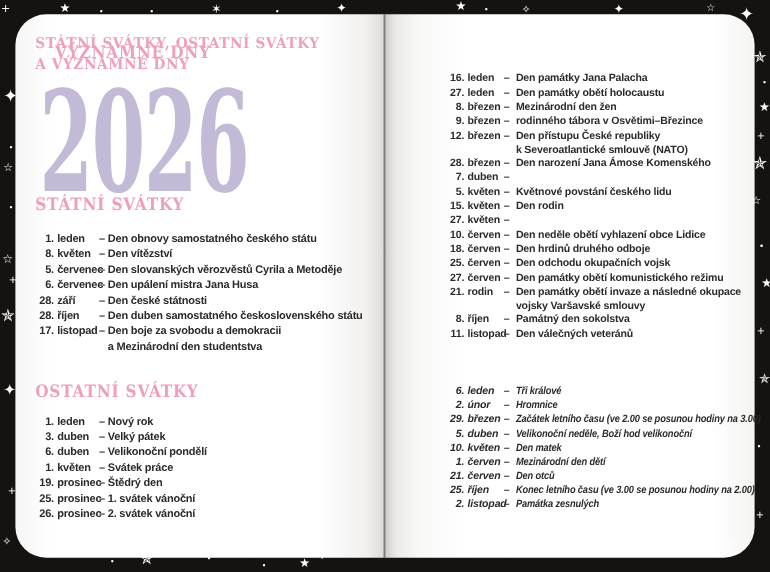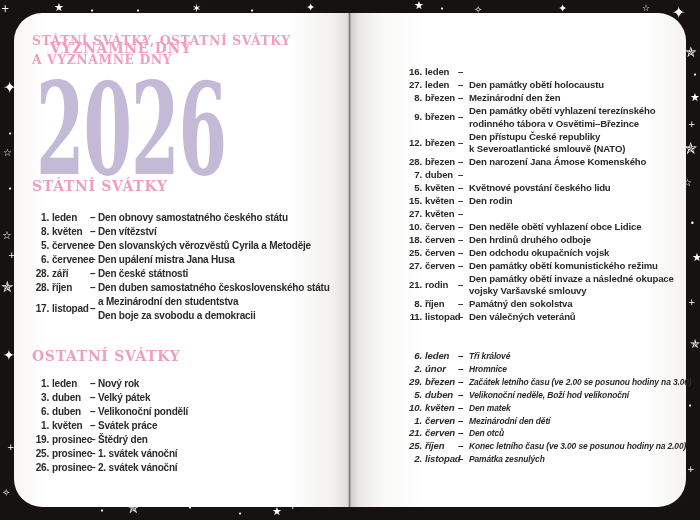--- a/index.html
+++ b/index.html
@@ -45,21 +45,21 @@
   .sec-head.h1{top:176px;}
   .sec-head.h2{top:346px;}
   .sec-head.hr{left:50px;top:38px;}
   
   .rows{position:absolute;color:#2b2a28;font-weight:bold;}
   .rows-left{left:20px;font-size:10px;letter-spacing:-.2px;line-height:14px;}
   .rows-left.r1{top:211px;}
   .rows-left.r2{top:377px;}
   .rows-right{left:392px;font-size:9.6px;letter-spacing:-.15px;line-height:12.9px;top:66px;}
   .rows-right.rit{top:350px;font-style:italic;}
-  .row{display:flex;align-items:center;}
+  .row{display:flex;align-items:flex-start;}
   .rows-left  .day{width:29px;text-align:right;flex:none;}
   .rows-left  .mon{width:38px;margin-left:3px;flex:none;}
   .rows-left  .dash{width:8px;flex:none;}
   .rows-right .day{width:30px;text-align:right;flex:none;}
   .rows-right .mon{width:33px;margin-left:3px;flex:none;}
   .rows-right .dash{width:11px;flex:none;}
   .txt{flex:1;min-width:0;}
   .rit .txt .ln{transform:scaleX(.88);transform-origin:0 50%;white-space:nowrap;}
   
   .st{
@@ -128,22 +128,22 @@
       <span class="dash">–</span>
       <span class="txt">
         <div class="ln">Den duben samostatného československého státu</div>
       </span>
     </div>
     <div class="row">
       <span class="day">17.</span>
       <span class="mon">listopad</span>
       <span class="dash">–</span>
       <span class="txt">
+        <div class="ln">Den boje za svobodu a demokracii</div>
         <div class="ln">a Mezinárodní den studentstva</div>
-        <div class="ln">Den boje za svobodu a demokracii</div>
       </span>
     </div>
   </div>
 
 <div class="sec-head h2">OSTATNÍ SVÁTKY</div>
 <div class="rows rows-left r2" id="rows-ostatni">
     <div class="row">
       <span class="day">1.</span>
       <span class="mon">leden</span>
       <span class="dash">–</span>
@@ -200,20 +200,23 @@
       </span>
     </div>
   </div>
 
 <div class="sec-head hr">VÝZNAMNÉ DNY</div>
 <div class="rows rows-right" id="rows-vyznamne">
     <div class="row">
       <span class="day">16.</span>
       <span class="mon">leden</span>
       <span class="dash">–</span>
+      <span class="txt">
+        <div class="ln">Den památky Jana Palacha</div>
+      </span>
     </div>
     <div class="row">
       <span class="day">27.</span>
       <span class="mon">leden</span>
       <span class="dash">–</span>
       <span class="txt">
         <div class="ln">Den památky obětí holocaustu</div>
       </span>
     </div>
     <div class="row">
@@ -222,21 +225,20 @@
       <span class="dash">–</span>
       <span class="txt">
         <div class="ln">Mezinárodní den žen</div>
       </span>
     </div>
     <div class="row">
       <span class="day">9.</span>
       <span class="mon">březen</span>
       <span class="dash">–</span>
       <span class="txt">
-        <div class="ln">Den památky obětí vyhlazení terezínského</div>
         <div class="ln">rodinného tábora v Osvětimi–Březince</div>
       </span>
     </div>
     <div class="row">
       <span class="day">12.</span>
       <span class="mon">březen</span>
       <span class="dash">–</span>
       <span class="txt">
         <div class="ln">Den přístupu České republiky</div>
         <div class="ln">k Severoatlantické smlouvě (NATO)</div>

